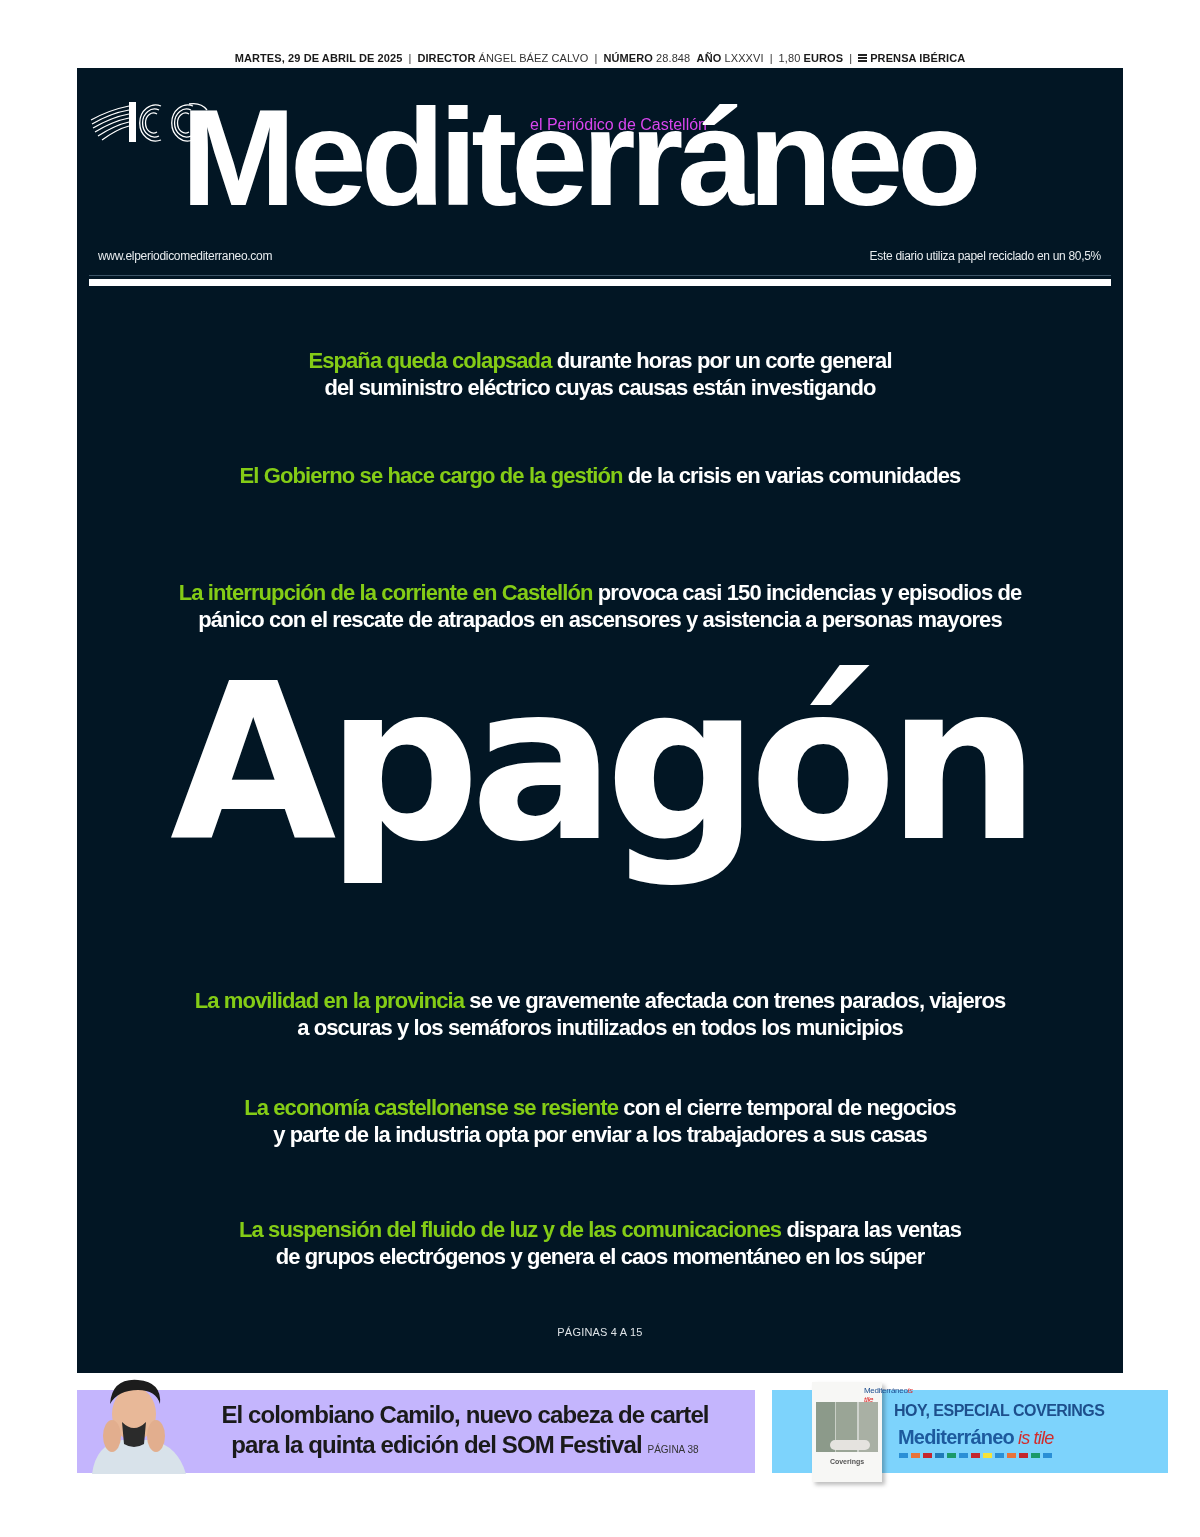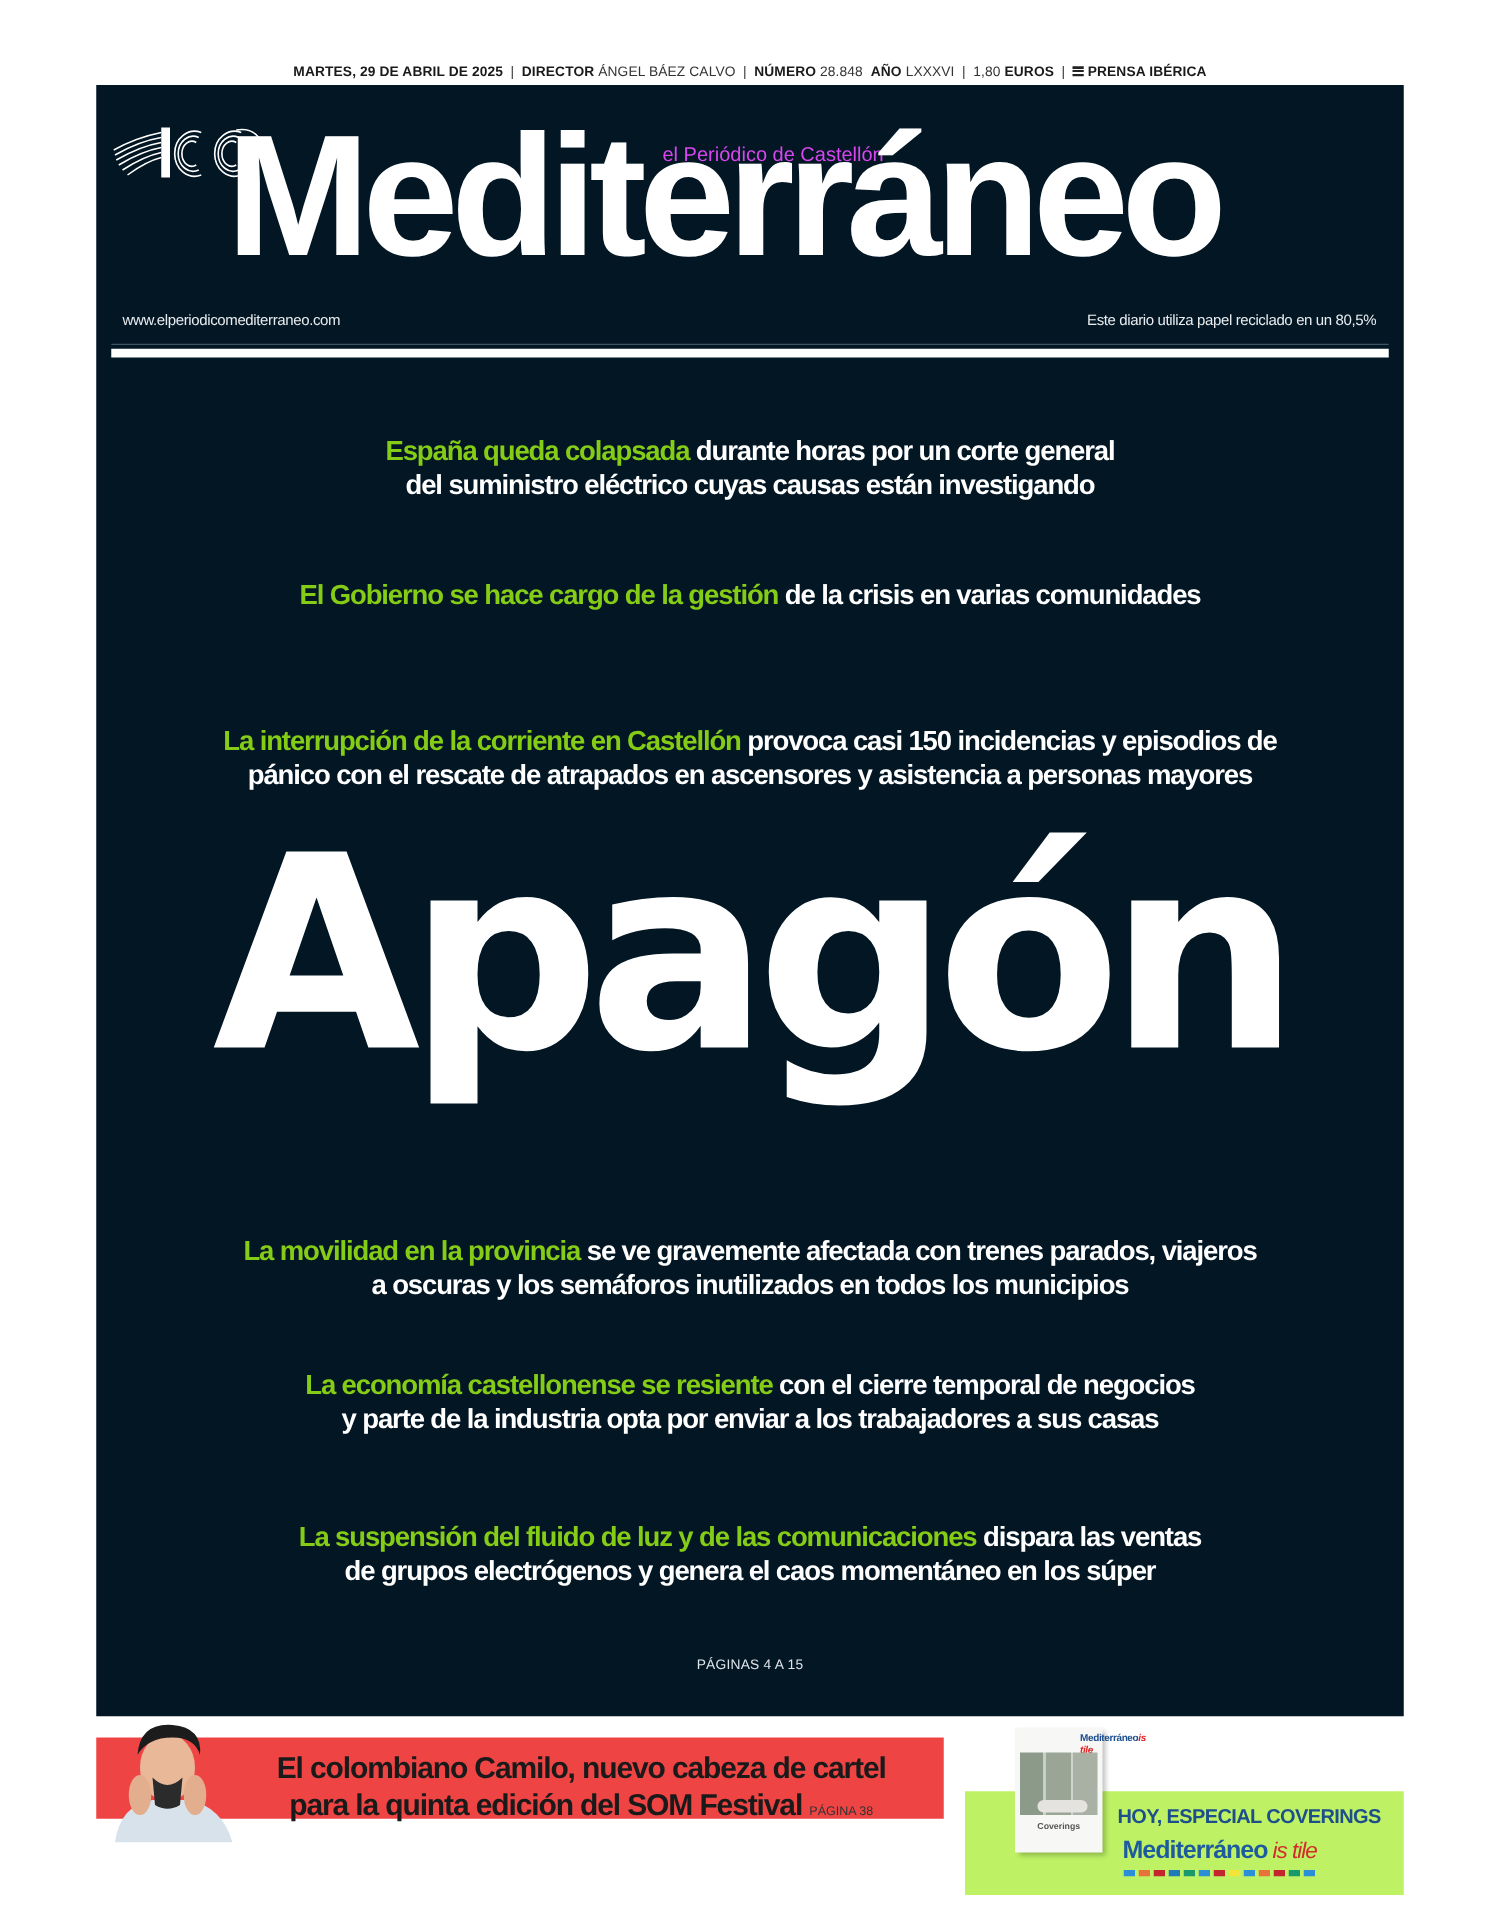--- a/index.html
+++ b/index.html
@@ -53,40 +53,40 @@
     font-family: "DejaVu Sans", sans-serif; font-weight: 700; font-size: 215px; line-height: 1;
     color: #ffffff; letter-spacing: -10px;
   }
   .pages {
     position: absolute; left: 0; width: 1046px; top: 1258px; text-align: center;
     font-size: 11px; color: #dfe4e8; letter-spacing: 0.2px;
   }
 
   
   .promo-left {
-    position: absolute; left: 77px; top: 1390px; width: 678px; height: 65px; background: #ef4444;
+    position: absolute; left: 77px; top: 1390px; width: 678px; height: 83px; background: #c4b5fd;
   }
   .camilo {
     position: absolute; left: 82px; top: 1374px; width: 108px; height: 100px;
   }
   .promo-left .text {
     position: absolute; left: 108px; top: 10px; width: 560px; text-align: center;
     font-family: "Liberation Sans", sans-serif; font-weight: 700; font-size: 24px; line-height: 30px;
     color: #1a1a1a; letter-spacing: -0.9px;
   }
   .promo-left .pg { font-size: 10px; font-weight: 400; letter-spacing: 0; color: #333; }
 
   .promo-right {
-    position: absolute; left: 772px; top: 1390px; width: 351px; height: 83px; background: #bef264; margin-top: 43px;
+    position: absolute; left: 772px; top: 1390px; width: 396px; height: 83px; background: #7dd3fc;
   }
   .magazine {
     position: absolute; left: 812px; top: 1382px; width: 70px; height: 100px;
     background: #f7f7f5; box-shadow: 3px 3px 4px rgba(0,0,0,0.25);
   }
-  .mag-title { position: absolute; top: 4px; left: 4px; font-size: 8px; font-weight: 700; color: #1d4e8f; letter-spacing: -0.3px; padding-left: 48px; }
+  .mag-title { position: absolute; top: 4px; left: 4px; font-size: 8px; font-weight: 400; color: #1d4e8f; letter-spacing: -0.3px; padding-left: 48px; }
   .mag-title i { color: #d22; font-style: italic; }
   .mag-photo { position: absolute; top: 20px; left: 4px; width: 62px; height: 50px;
     background: linear-gradient(90deg, #8c9a8a 0 30%, #c9cfc6 30% 33%, #9aa596 33% 66%, #cfd3cd 66% 69%, #a9b0a4 69%); }
   .mag-sofa { position: absolute; top: 58px; left: 18px; width: 40px; height: 10px; background: #e5e3df; border-radius: 5px; }
   .mag-cap { position: absolute; top: 76px; left: 0; width: 70px; text-align: center; font-size: 7px; font-weight: 700; color: #555; }
 
   .promo-right .hoy {
     position: absolute; left: 122px; top: 12px; font-size: 16px; font-weight: 700;
     color: #1d4f8c; letter-spacing: -0.5px; white-space: nowrap;
   }

